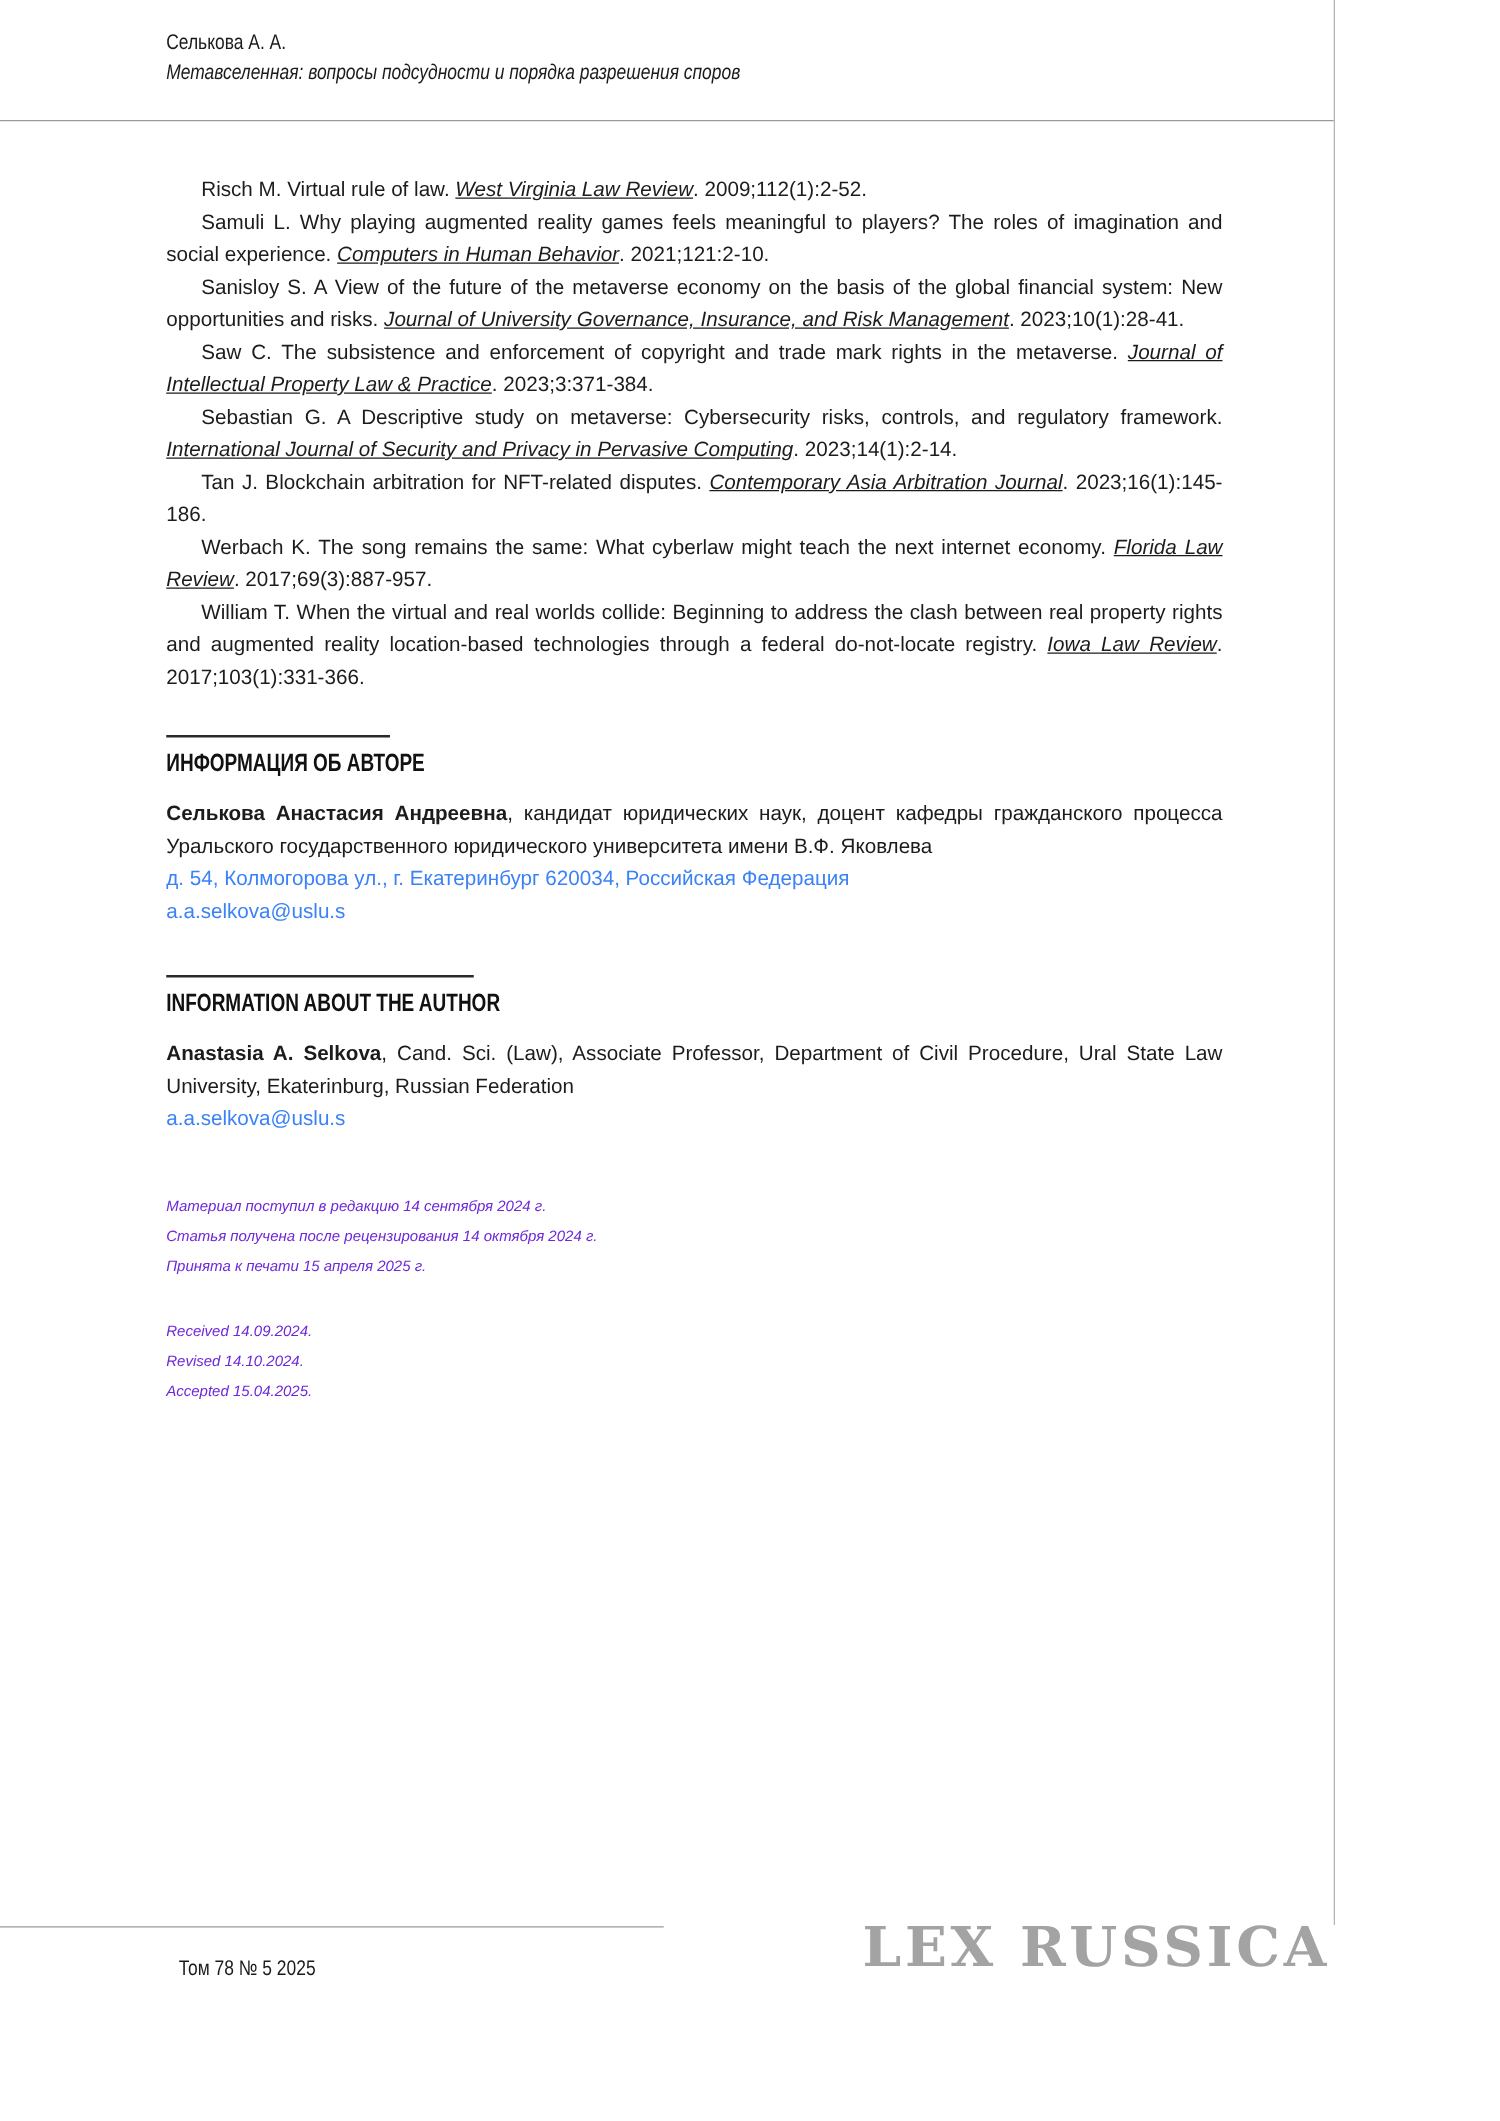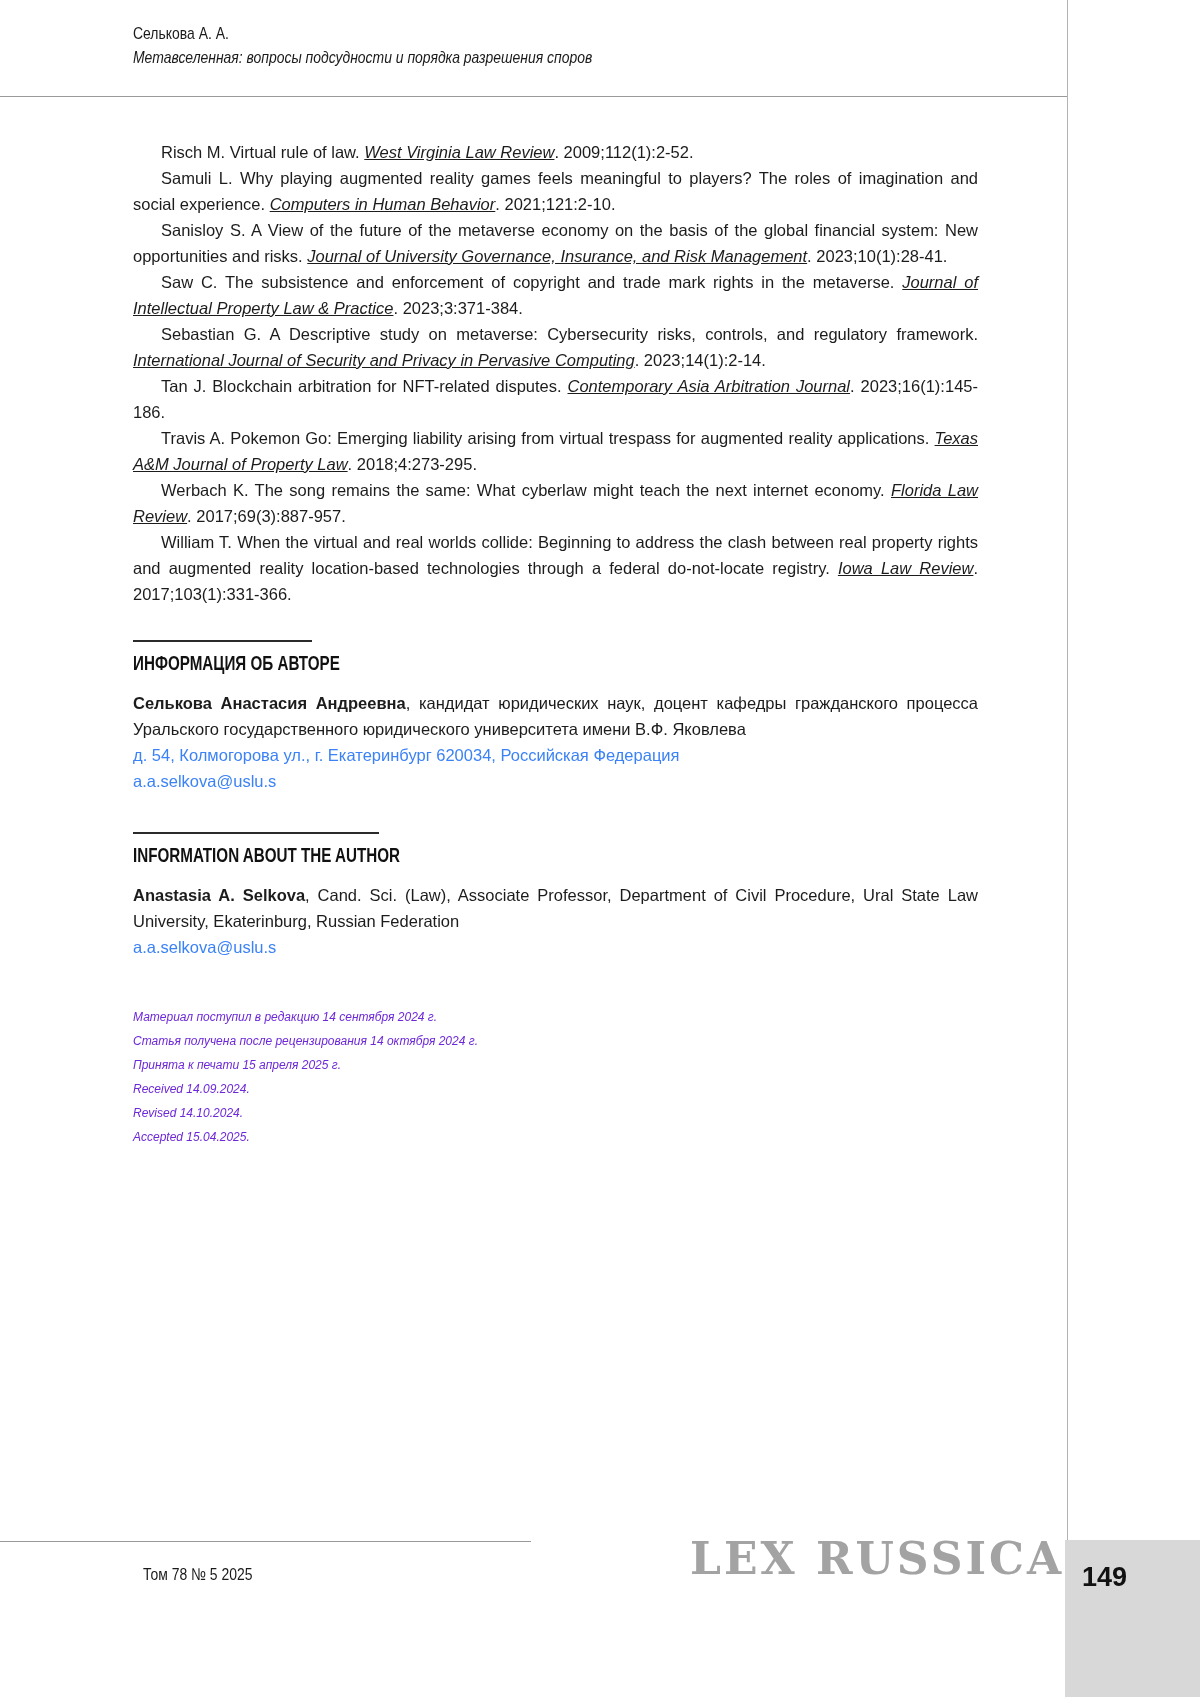--- a/index.html
+++ b/index.html
@@ -99,21 +99,21 @@
   }
   .bio b { font-weight: bold; }
   .plain-line {
     margin: 0;
     font-size: 16.5px;
     line-height: 26px;
     color: #3b82f6;
   }
 
   .dates-ru { margin-top: 45px; }
-  .dates-en { }
+  .dates-en { margin-top: 28px; }
   .date-line {
     margin: 0;
     font-size: 12px;
     line-height: 24px;
     font-style: italic;
     color: #6d28d9;
   }
 
   
   .footer-rule {
@@ -186,21 +186,20 @@
         <p class="ref"><span>Samuli L. Why playing augmented reality games feels meaningful to players? The roles of imagination and social experience. </span><i>Computers in Human Behavior</i><span>. 2021;121:2-10.</span></p>
 
         <p class="ref"><span>Sanisloy S. A View of the future of the metaverse economy on the basis of the global financial system: New opportunities and risks. </span><i>Journal of University Governance, Insurance, and Risk Management</i><span>. 2023;10(1):28-41.</span></p>
 
         <p class="ref"><span>Saw C. The subsistence and enforcement of copyright and trade mark rights in the metaverse. </span><i>Journal of Intellectual Property Law &amp; Practice</i><span>. 2023;3:371-384.</span></p>
 
         <p class="ref"><span>Sebastian G. A Descriptive study on metaverse: Cybersecurity risks, controls, and regulatory framework. </span><i>International Journal of Security and Privacy in Pervasive Computing</i><span>. 2023;14(1):2-14.</span></p>
 
         <p class="ref"><span>Tan J. Blockchain arbitration for NFT-related disputes. </span><i>Contemporary Asia Arbitration Journal</i><span>. 2023;16(1):145-186.</span></p>
 
-        <p class="ref"><span>Travis A. Pokemon Go: Emerging liability arising from virtual trespass for augmented reality applications. </span><i>Texas A&amp;M Journal of Property Law</i><span>. 2018;4:273-295.</span></p>
 
         <p class="ref"><span>Werbach K. The song remains the same: What cyberlaw might teach the next internet economy. </span><i>Florida Law Review</i><span>. 2017;69(3):887-957.</span></p>
 
         <p class="ref"><span>William T. When the virtual and real worlds collide: Beginning to address the clash between real property rights and augmented reality location-based technologies through a federal do-not-locate registry. </span><i>Iowa Law Review</i><span>. 2017;103(1):331-366.</span></p>
       </div>
 
     <hr class="section-divider divider-ru">
     <h2 class="section-heading">ИНФОРМАЦИЯ ОБ АВТОРЕ</h2>
     <p class="bio"><b>Селькова Анастасия Андреевна</b><span>, кандидат юридических наук, доцент кафедры гражданского процесса Уральского государственного юридического университета имени В.Ф. Яковлева</span></p>
     <p class="plain-line">д. 54, Колмогорова ул., г. Екатеринбург 620034, Российская Федерация</p>
@@ -226,17 +225,14 @@
         <p class="date-line">Revised 14.10.2024.</p>
 
         <p class="date-line">Accepted 15.04.2025.</p>
       </div>
 
   </div>
 
   <div class="footer-rule"></div>
   <div class="volume-info">Том 78 № 5 2025</div>
   <div class="journal-logo">LEX RUSSICA</div>
-  <div class="page-number-box">
-    <div class="page-number">149</div>
-  </div>
 
 </div>
 
 </body></html>

